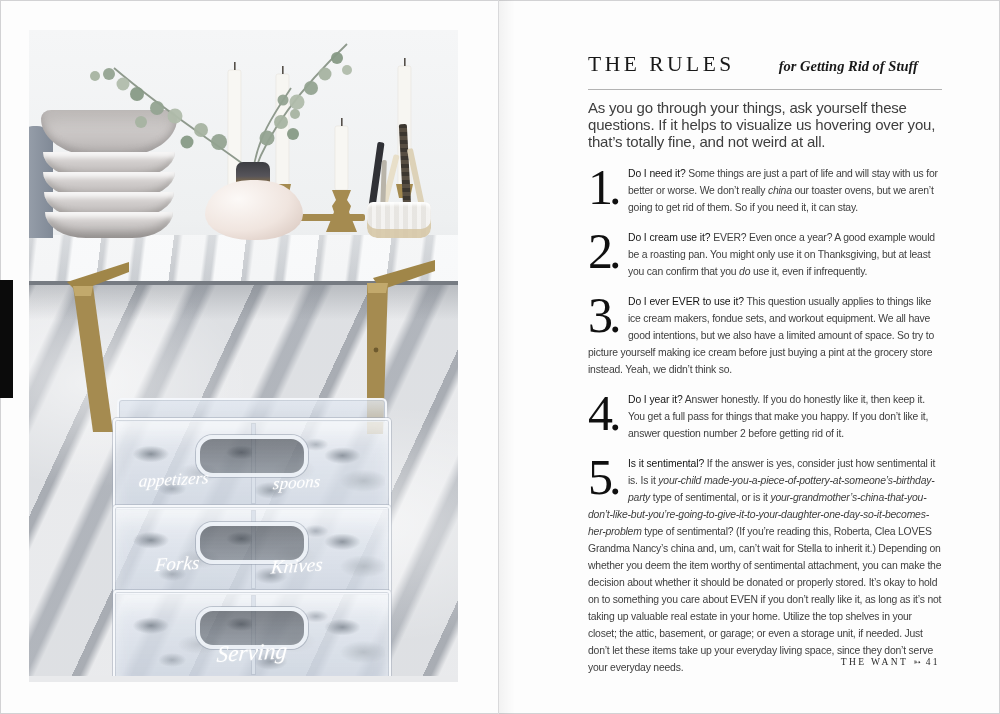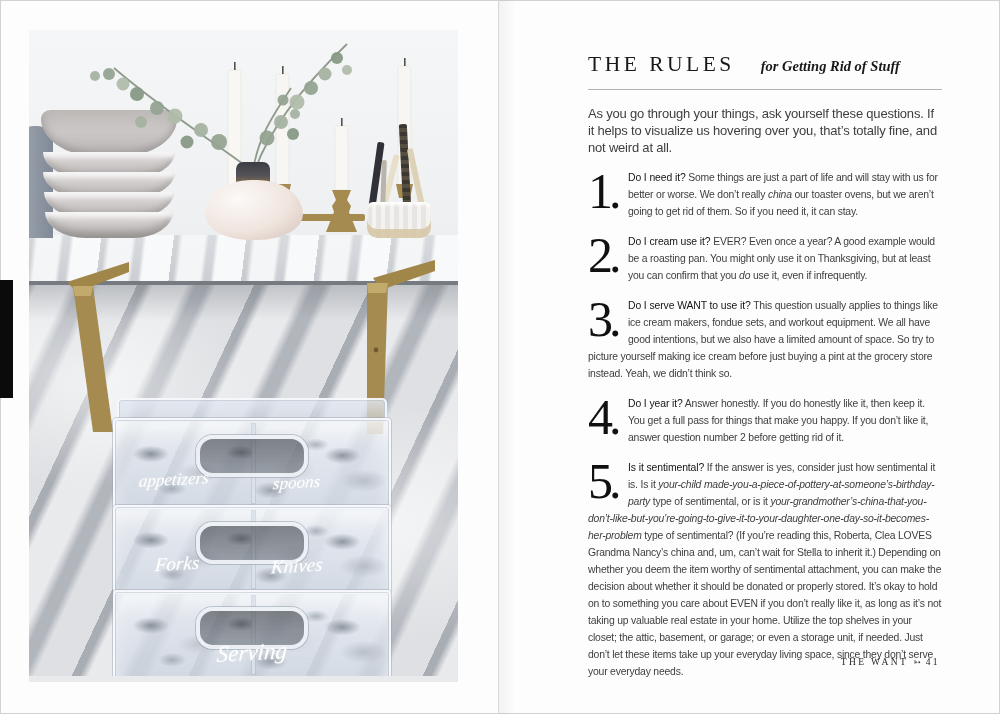--- a/index.html
+++ b/index.html
@@ -100,24 +100,24 @@
     transform:rotate(-3deg) skewX(-8deg);text-shadow:0 0 2px rgba(255,255,255,0.4);white-space:nowrap;}
   .lab-a{left:24px;top:50px;font-size:17px;}
   .lab-b{left:158px;top:53px;font-size:17px;}
   .lab-c{left:40px;top:46px;font-size:19px;}
   .lab-d{left:156px;top:48px;font-size:19px;}
   .lab-e{left:50%;top:48px;font-size:23px;transform:translateX(-50%) rotate(-3deg) skewX(-8deg);}
   .counter{position:absolute;left:0;top:646px;width:100%;height:6px;background:#e9eaec;}
 
   
   .col{position:absolute;left:588px;top:52px;width:354px;color:#3e3e3e;}
-  .titlebar{display:flex;align-items:baseline;gap:2px;border-bottom:1px solid #b3b3b3;padding-bottom:12px;text-align:center;}
+  .titlebar{display:flex;align-items:baseline;gap:20px;border-bottom:1px solid #b3b3b3;padding-bottom:12px;text-align:center;}
   .title{font-family:"Liberation Serif",serif;font-size:21.5px;letter-spacing:3.5px;color:#191919;font-weight:500;}
   .subtitle{font-family:"Liberation Serif",serif;font-style:italic;font-weight:700;font-size:14.5px;color:#191919;margin-left:24px;}
-  .intro{margin-top:15px;font-size:13px;line-height:17px;letter-spacing:-0.2px;}
+  .intro{margin-top:9px;font-size:15px;line-height:17px;letter-spacing:-0.2px;}
   .rule{margin-top:13px;font-size:10.4px;line-height:17px;letter-spacing:-0.2px;clear:left;}
   .num{float:left;width:40px;font-family:"Liberation Serif",serif;font-size:50px;line-height:44px;
     letter-spacing:-4px;color:#101010;}
   .lead{font-weight:400;color:#141414;letter-spacing:-0.1px;}
   .em{font-style:italic;}
   .footer{position:absolute;left:0;top:656px;width:940px;text-align:right;
     font-family:"Liberation Serif",serif;font-size:9.5px;letter-spacing:2.4px;color:#1f1f1f;}
   .footer span{vertical-align:middle;}
   .orn{font-family:"DejaVu Sans",sans-serif;font-size:9px;letter-spacing:0;margin:0 5px;}
 </style>
@@ -262,21 +262,21 @@
       <span class="lead">Do I need it?</span><span> Some things are just a part of life and will stay with us for better or worse. We don’t really </span><span class="em">china</span><span> our toaster ovens, but we aren’t going to get rid of them. So if you need it, it can stay.</span>
     </div>
 
     <div class="rule">
       <span class="num">2.</span>
       <span class="lead">Do I cream use it?</span><span> EVER? Even once a year? A good example would be a roasting pan. You might only use it on Thanksgiving, but at least you can confirm that you </span><span class="em">do</span><span> use it, even if infrequently.</span>
     </div>
 
     <div class="rule">
       <span class="num">3.</span>
-      <span class="lead">Do I serve WANT to use it?</span><span> This question usually applies to things like ice cream makers, fondue sets, and workout equipment. We all have good intentions, but we also have a limited amount of space. So try to picture yourself making ice cream before just buying a pint at the grocery store instead. Yeah, we didn’t think so.</span>
+      <span class="lead">Do I ever EVER to use it?</span><span> This question usually applies to things like ice cream makers, fondue sets, and workout equipment. We all have good intentions, but we also have a limited amount of space. So try to picture yourself making ice cream before just buying a pint at the grocery store instead. Yeah, we didn’t think so.</span>
     </div>
 
     <div class="rule">
       <span class="num">4.</span>
       <span class="lead">Do I year it?</span><span> Answer honestly. If you do honestly like it, then keep it. You get a full pass for things that make you happy. If you don’t like it, answer question number 2 before getting rid of it.</span>
     </div>
 
     <div class="rule">
       <span class="num">5.</span>
       <span class="lead">Is it sentimental?</span><span> If the answer is yes, consider just how sentimental it is. Is it </span><span class="em">your-child made-you-a-piece-of-pottery-at-someone’s-birthday-party</span><span> type of sentimental, or is it </span><span class="em">your-grandmother’s-china-that-you-don’t-like-but-you’re-going-to-give-it-to-your-daughter-one-day-so-it-becomes-her-problem</span><span> type of sentimental? (If you’re reading this, Roberta, Clea LOVES Grandma Nancy’s china and, um, can’t wait for Stella to inherit it.) Depending on whether you deem the item worthy of sentimental attachment, you can make the decision about whether it should be donated or properly stored. It’s okay to hold on to something you care about EVEN if you don’t really like it, as long as it’s not taking up valuable real estate in your home. Utilize the top shelves in your closet; the attic, basement, or garage; or even a storage unit, if needed. Just don’t let these items take up your everyday living space, since they don’t serve your everyday needs.</span>

